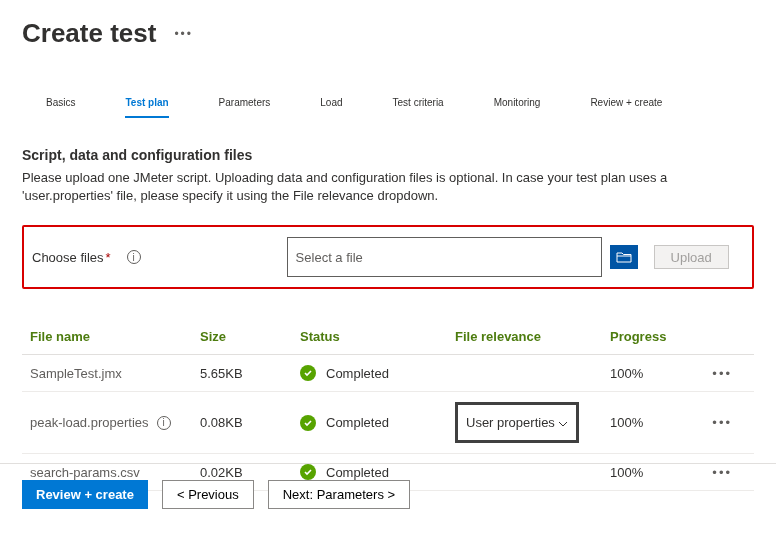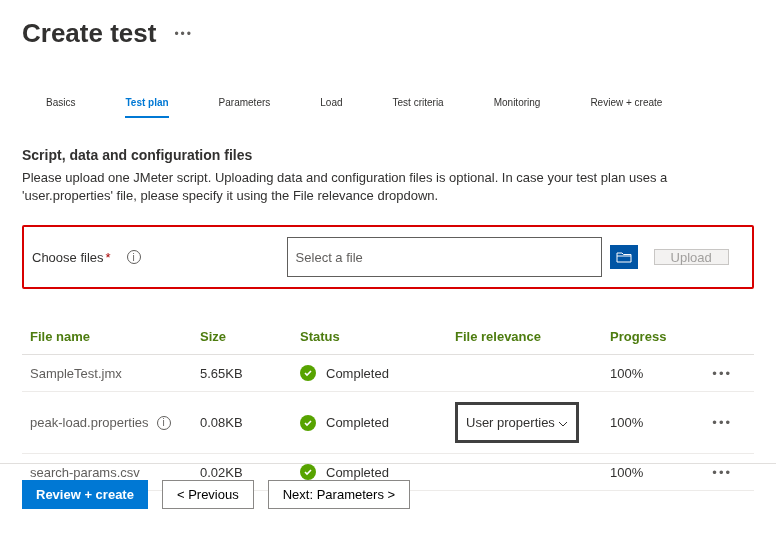--- a/index.html
+++ b/index.html
@@ -48,21 +48,21 @@
     flex: 0 0 315px; height: 40px; border: 1px solid #605e5c;
     font-size: 13px; padding: 18px 8px; color: #605e5c; background: #fff;
     display: flex; align-items: center;
   }
   .browse-btn {
     width: 28px; height: 24px; background: #0055a5;
     display: flex; align-items: center; justify-content: center;
     cursor: pointer;
   }
   .upload-btn {
-    height: 16px; padding: 0 16px; background: #f3f2f1;
+    height: 24px; padding: 0 16px; background: #f3f2f1;
     border: 1px solid #c8c6c4; color: #a19f9d; font-size: 13px;
     cursor: not-allowed; margin-left: 8px;
   }
   .table {
     margin-top: 30px;
   }
   .thead, .trow {
     display: grid;
     grid-template-columns: 170px 100px 155px 155px 82px 40px;
     align-items: center;

